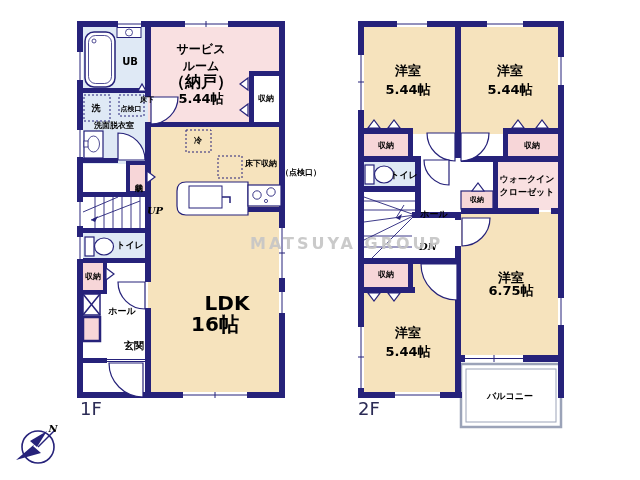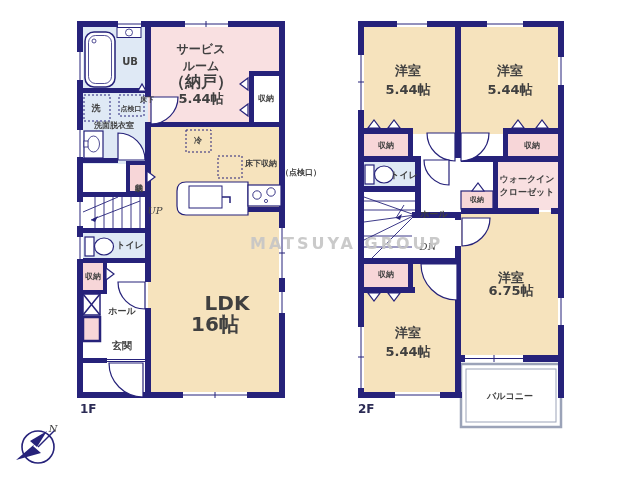--- a/index.html
+++ b/index.html
@@ -1,26 +1,26 @@
 <!DOCTYPE html>
 <html><head>
 <meta charset="utf-8">
 <style>
   html,body{margin:0;padding:0;}
   .canvas{position:relative;width:640px;height:480px;background:#ffffff;overflow:hidden;
           font-family:"DejaVu Sans","Liberation Sans",sans-serif;}
   .canvas svg{position:absolute;left:0;top:0;z-index:1;}
-  .lbl{position:absolute;z-index:3;color:#404040;white-space:nowrap;text-align:center;
+  .lbl{position:absolute;z-index:3;color:#000000;white-space:nowrap;text-align:center;
        transform:translate(-50%,-50%);font-weight:600;line-height:1;}
   .lbl.left{transform:translate(0,-50%);text-align:left;}
   .fs7{font-size:7px;}  .fs8{font-size:8px;}  .fs9{font-size:9px;}
   .fs10{font-size:10px;}.fs11{font-size:16px;}.fs12{font-size:12px;}
-  .fs13{font-size:13px;}.fs14{font-size:12px;font-weight:700;}
+  .fs13{font-size:13px;}.fs14{font-size:18px;font-weight:400;}
   .fs16{font-size:20px;}.fs20{font-size:20px;font-weight:700;}
-  .italic{font-style:italic;font-family:"DejaVu Serif","Liberation Serif",serif;font-weight:400;}
+  .italic{font-style:italic;font-family:"DejaVu Serif","Liberation Serif",serif;font-weight:700;}
   .vert{writing-mode:vertical-rl;transform:translate(-50%,-50%);letter-spacing:1px;}
   .watermark{position:absolute;z-index:5;color:rgba(197,197,197,0.92);font-size:16px;
              letter-spacing:3px;font-weight:600;transform:translate(0,-50%);}
   .floor-tag{color:#2b2b55;}
 </style>
 </head>
 <body>
 
 <div class="canvas">
 
@@ -287,21 +287,21 @@
   <div class="lbl fs8" style="left:266px;top:99px;">収納</div>
   <div class="lbl fs9" style="left:96px;top:108px;">洗</div>
   <div class="lbl fs7" style="left:131px;top:100px;margin-left:16px;">床下</div>
   <div class="lbl fs7" style="left:131px;top:109px;">点検口</div>
   <div class="lbl fs8" style="left:114px;top:126px;">洗面脱衣室</div>
   <div class="lbl fs8 vert" style="left:138px;top:178px;">収納</div>
   <div class="lbl fs10 italic" style="left:155px;top:211px;">UP</div>
   <div class="lbl fs9" style="left:130px;top:245px;">トイレ</div>
   <div class="lbl fs8" style="left:93px;top:277px;">収納</div>
   <div class="lbl fs9" style="left:122px;top:311px;">ホール</div>
-  <div class="lbl fs10" style="left:122px;top:346px;">玄関</div>
+  <div class="lbl fs10" style="left:134px;top:346px;">玄関</div>
   <div class="lbl fs8" style="left:198px;top:141px;">冷</div>
   <div class="lbl fs8 left" style="left:245px;top:164px;">床下収納</div>
   <div class="lbl fs8 left" style="left:245px;top:173px;margin-left:36px;">（点検口）</div>
   <div class="lbl fs20" style="left:215px;top:303px;margin-left:12px;">LDK</div>
   <div class="lbl fs16" style="left:215px;top:324px;">16帖</div>
   <div class="lbl fs14 left floor-tag" style="left:80px;top:409px;">1F</div>
 </div>
 
 <div>
   <div class="lbl fs13" style="left:408px;top:70px;">洋室</div>

